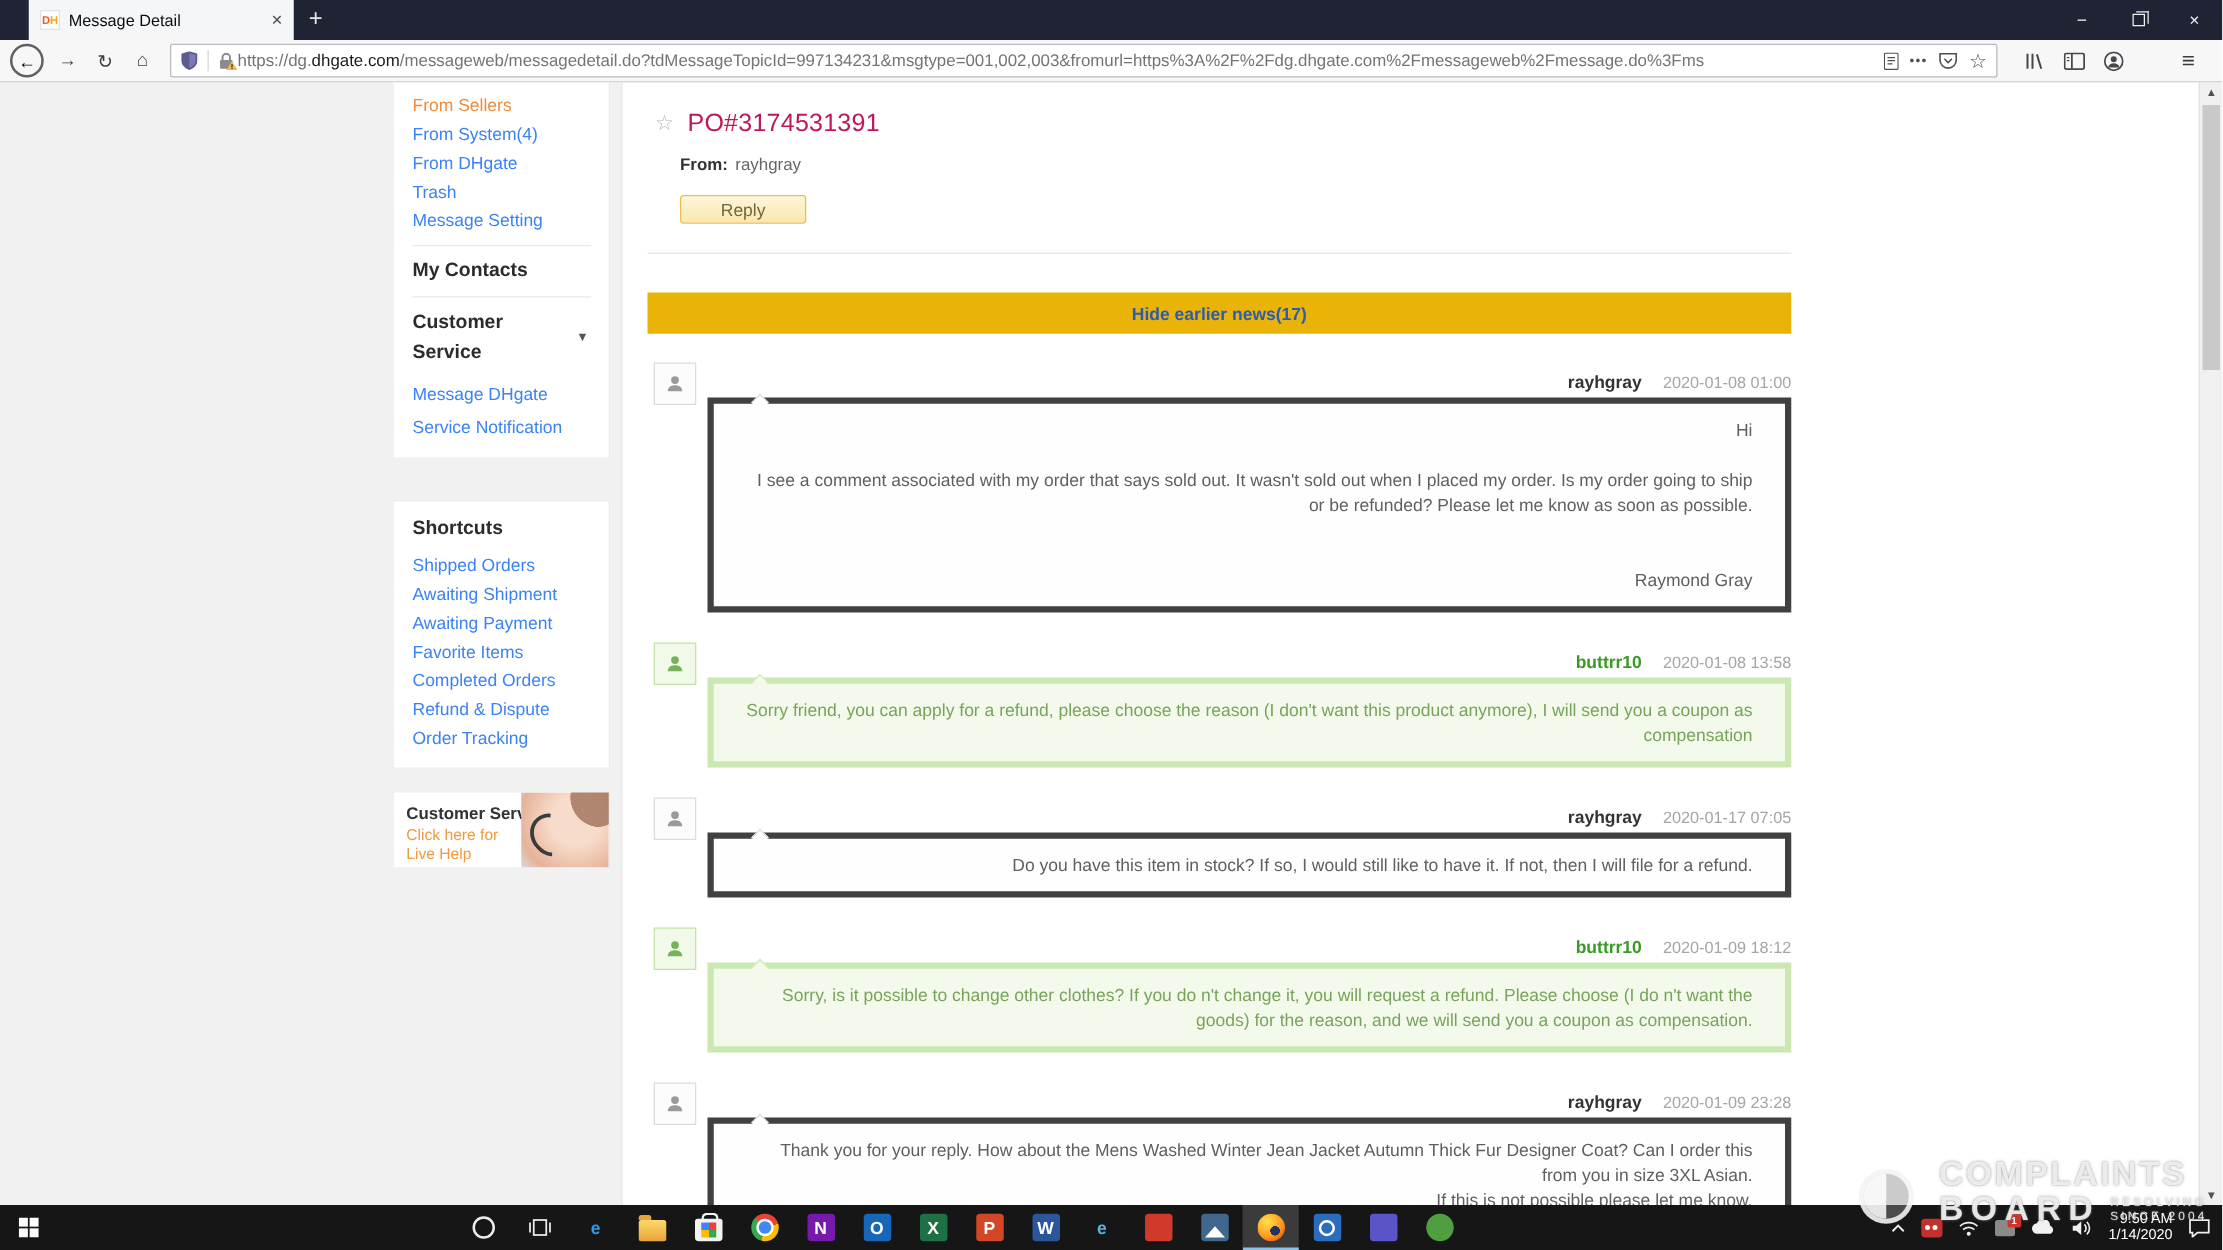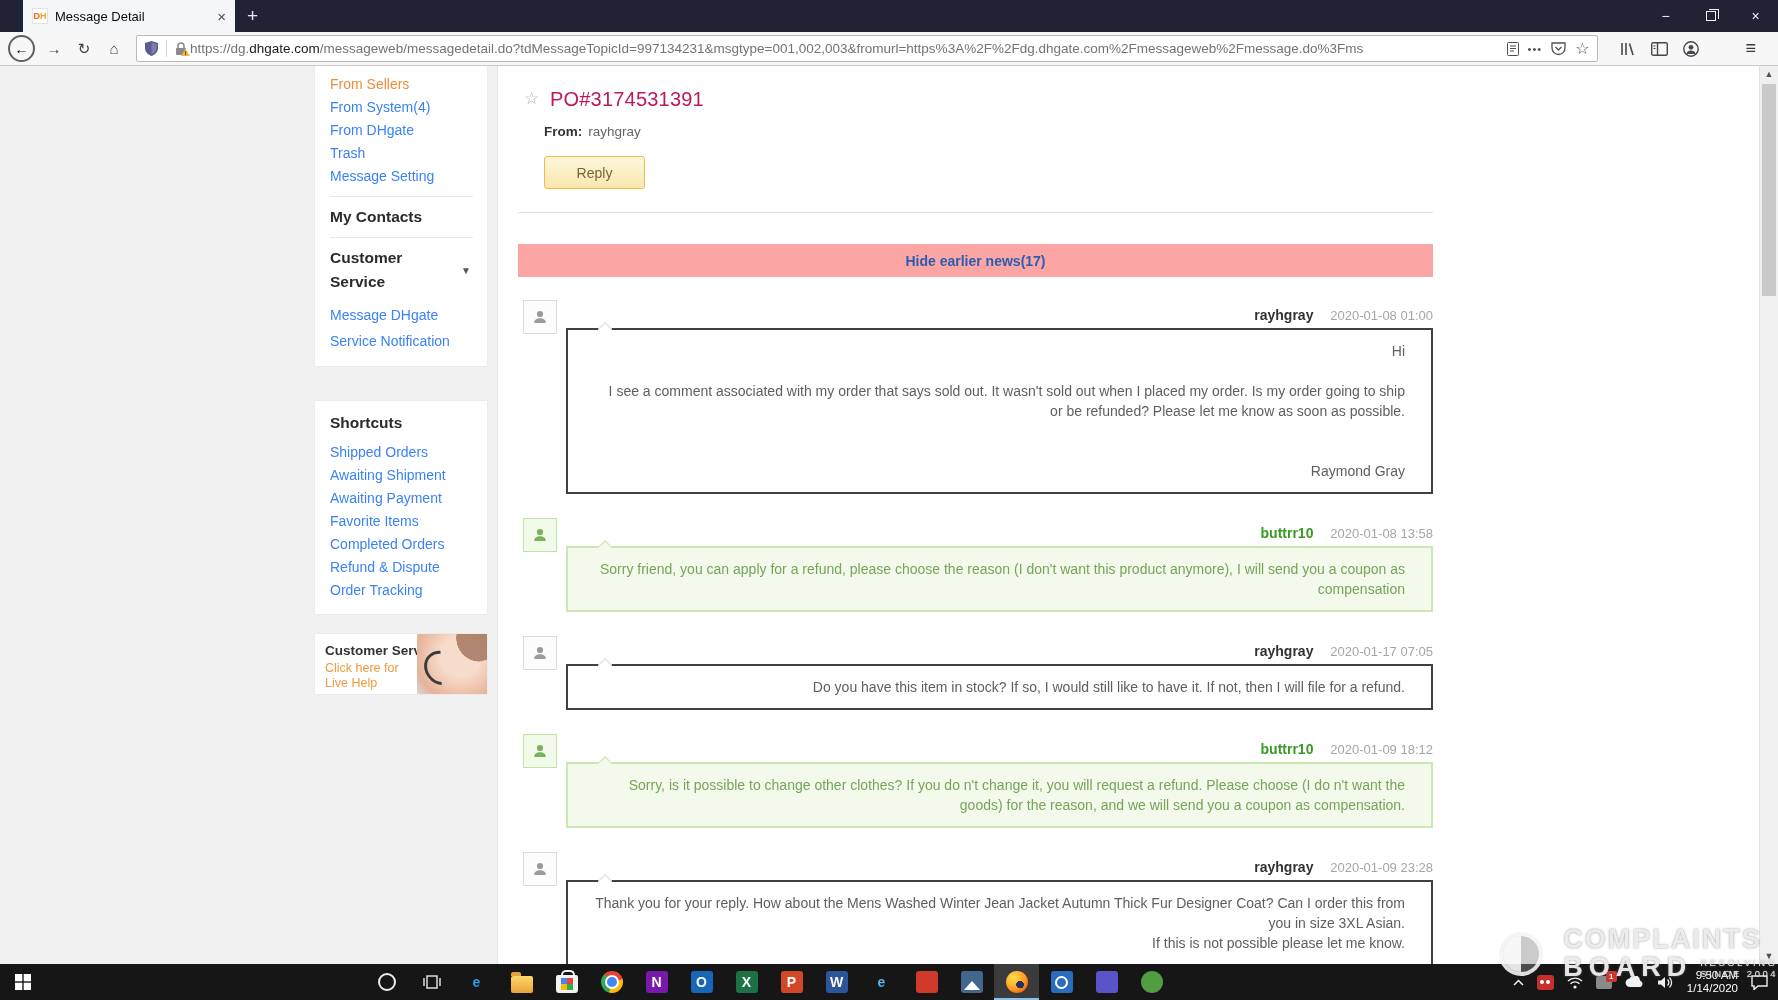--- a/index.html
+++ b/index.html
@@ -65,36 +65,36 @@
      border:3px solid #3c3c3c; border-color:#3c3c3c transparent transparent #3c3c3c; border-radius:50%; transform:rotate(-42deg); }
 
   
   .thread { position:absolute; left:497px; top:0; right:19px; bottom:0; background:#fff; border-left:1px solid #e5e5e5; }
   .thread-col { width:915px; margin-left:20px; }
   .thread-header { padding-top:22px; position:relative; }
   .fav-star { position:absolute; left:6px; top:22px; font-size:17px; color:#b5b5b5; }
   .po-title { margin-left:32px; font-size:20px; color:#be185d; letter-spacing:.2px; }
   .meta { margin-left:26px; margin-top:12px; font-size:13.5px; color:#666; line-height:18px; }
   .meta b { color:#333; margin-right:6px; }
-  .reply-btn { margin:15px 0 0 26px; width:101px; height:33px; border:1px solid #eebc4a; border-radius:3px;
+  .reply-btn { margin:15px 0 0 26px; width:101px; height:23px; border:1px solid #eebc4a; border-radius:3px;
      background:linear-gradient(#fdf6da, #f9e7ad); color:#75653c; font-size:14px; font-family:inherit; }
   .hdr-divider { border-top:1px solid #e3e3e3; margin-top:23px; }
-  .news-bar { margin-top:31px; height:33px; background:#fca5a5; display:flex; align-items:center; justify-content:center; }
+  .news-bar { margin-top:31px; height:33px; background:#eab308; display:flex; align-items:center; justify-content:center; }
   .news-link { font-size:14px; font-weight:bold; color:#2a5db0; text-decoration:none; }
 
   .messages { margin-top:29px;text-align:right; }
   .message { position:relative; margin-bottom:30px; }
   .avatar { position:absolute; left:5px; top:-6px; width:34px; height:34px; border:1px solid #dcdcdc; background:#fcfcfc;
      display:flex; align-items:center; justify-content:center; color:#9a9a9a; }
   .message[data-side="seller"] .avatar { border-color:#c3e3a8; background:#f1f9e9; color:#79b25a; }
   .msg-head { margin-left:45px; line-height:18px; font-size:14px; }
   .msg-user { font-weight:bold; color:#333; }
   .message[data-side="seller"] .msg-user { color:#3b9a26; }
   .msg-time { color:#a5a5a5; font-size:13px; margin-left:13px; }
-  .bubble { position:relative; margin-left:48px; margin-top:3px; border:2px solid #404040; background:#fefefe; padding:11px 26px; }
+  .bubble { position:relative; margin-left:48px; margin-top:3px; border:5px solid #404040; background:#fefefe; padding:11px 26px; }
   .message[data-side="seller"] .bubble { border-color:#cce8b2; background:#f3faeb; }
   .notch { position:absolute; left:32px; top:-6px; width:10px; height:10px; background:inherit;
      border-left:1px solid #ddd; border-top:1px solid #ddd; transform:rotate(45deg); }
   .message[data-side="seller"] .notch { border-color:#cce8b2; }
   .msg-text p { font-size:14px; line-height:20px; min-height:20px; color:#5f5f5f; }
   .message[data-side="seller"] .msg-text p { color:#76a45a; }
 
   
   .pscroll { position:absolute; right:0; top:0; width:19px; bottom:0; background:#f0f0f0; border-left:1px solid #e2e2e2; }
   .pscroll .arr { position:absolute; left:0; width:100%; text-align:center; font-size:9px; color:#505050; }
@@ -144,21 +144,21 @@
   .tray { margin-left:auto; display:flex; align-items:center; gap:13px; padding-right:10px; color:#f0f0f0; }
   .tray-icon { display:flex; align-items:center; justify-content:center; }
   .rec-tile { width:17px; height:15px; background:#c4302b; border-radius:3px; display:flex; align-items:center; justify-content:center; gap:2px; }
   .rec-tile i { width:4px; height:4px; background:#fff; border-radius:50%; }
   .badge-tile { position:relative; width:16px; height:13px; background:#8a8a8a; border-radius:2px; }
   .badge { position:absolute; right:-5px; top:-5px; min-width:11px; height:11px; background:#d1332e; color:#fff;
      font-size:8px; line-height:11px; text-align:center; border-radius:2px; padding:0 1px; font-weight:bold; }
   .clock { text-align:right; font-size:11.5px; line-height:13px; color:#fff; }
 
   
-  .watermark { position:absolute; right:0; top:926px; display:flex; align-items:flex-start; gap:20px; z-index:50; pointer-events:none; }
+  .watermark { position:absolute; right:12px; top:926px; display:flex; align-items:center; gap:20px; z-index:50; pointer-events:none; }
   .wm-logo { width:44px; height:44px; border-radius:50%; border:4px solid rgba(255,255,255,.82); margin-top:6px;
      background:rgba(140,140,140,.45); position:relative; overflow:hidden; }
   .wm-logo::before { content:""; position:absolute; left:0; top:0; bottom:0; width:50%; background:rgba(255,255,255,.85); }
   .wm-text { color:rgba(255,255,255,.82); text-shadow:0 0 1px rgba(130,130,130,.8), 0 0 3px rgba(130,130,130,.45); }
   .wm-line1 { font-size:27px; font-weight:bold; letter-spacing:2px; line-height:27px; }
   .wm-line2 { display:flex; align-items:flex-end; gap:8px; }
   .wm-board { font-size:27px; font-weight:bold; letter-spacing:6px; line-height:28px; }
   .wm-tag { font-size:9.5px; letter-spacing:2.5px; line-height:11px; padding-bottom:2px; }
 
   svg { display:block; }

